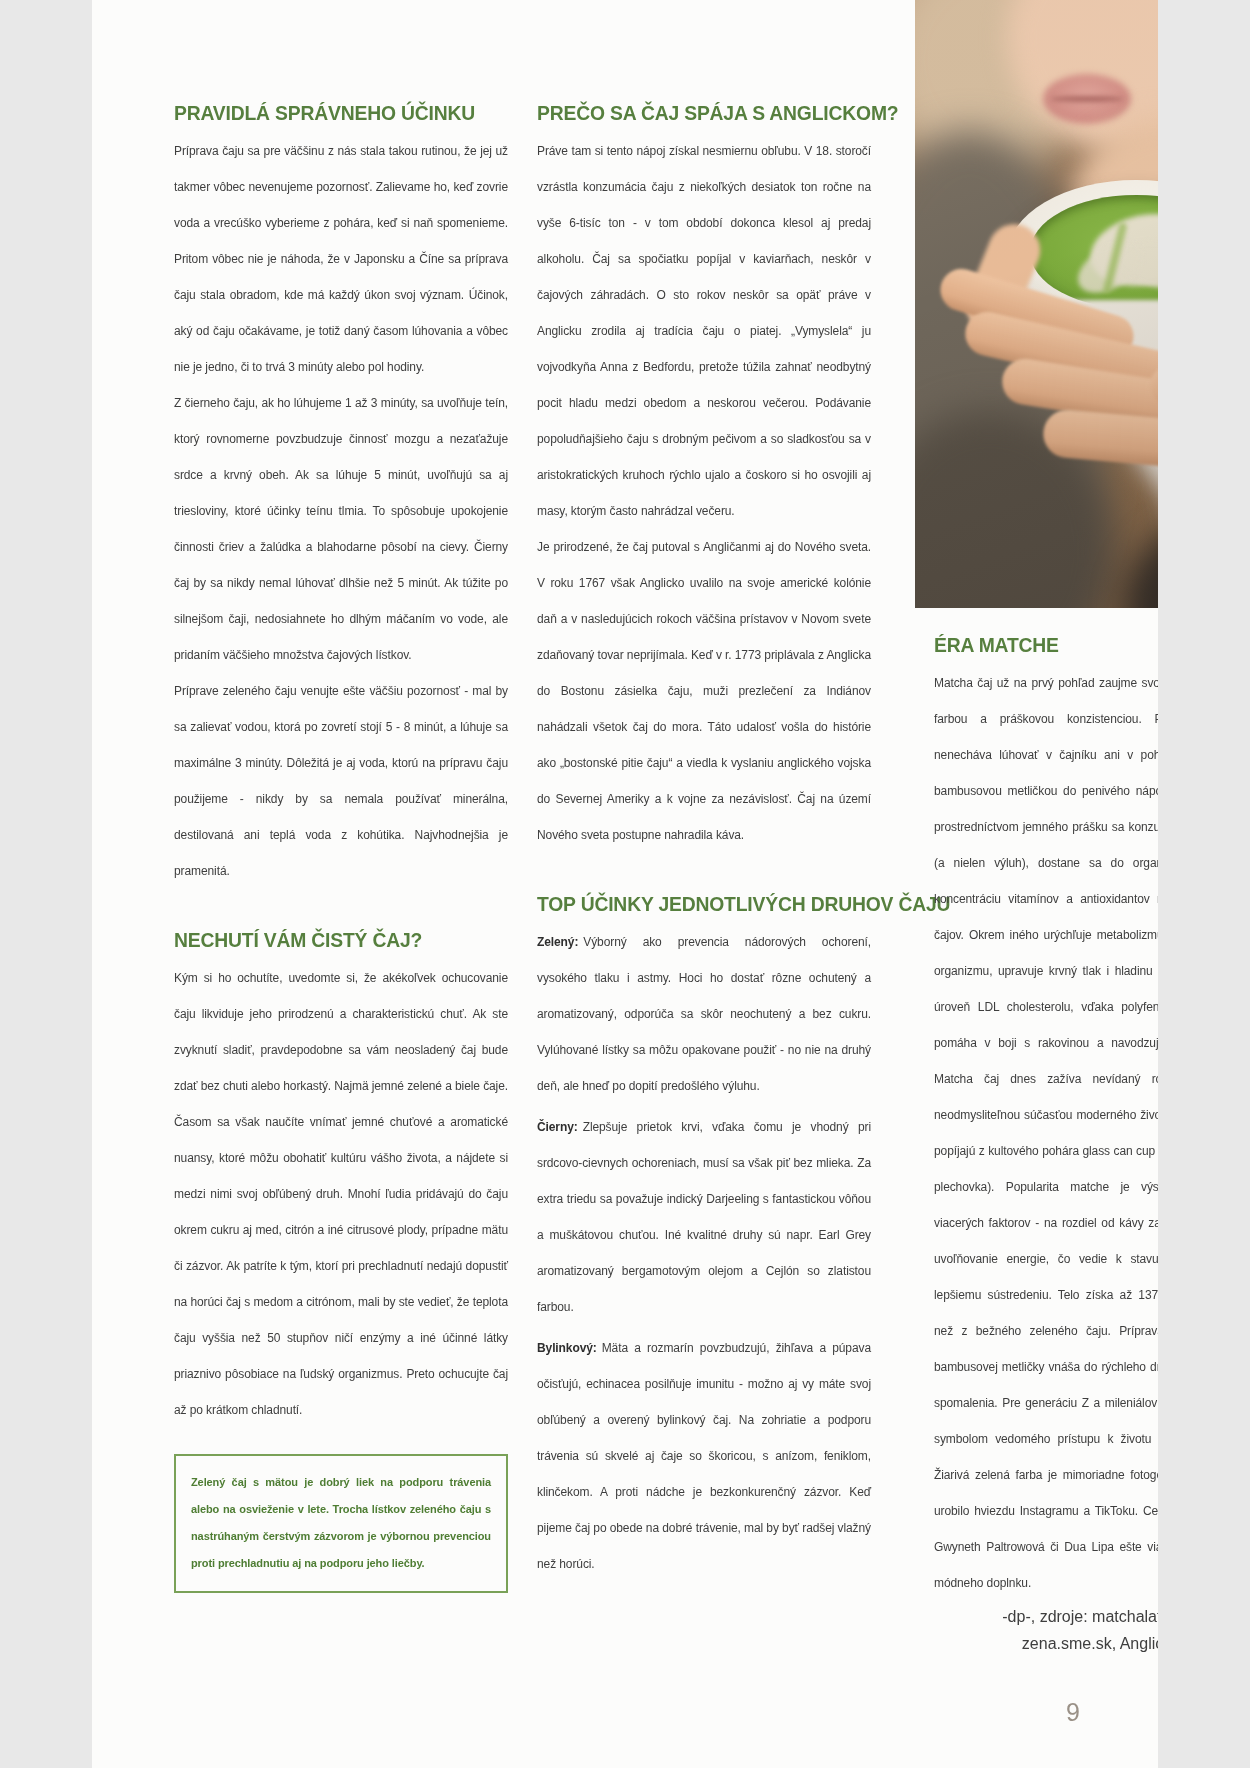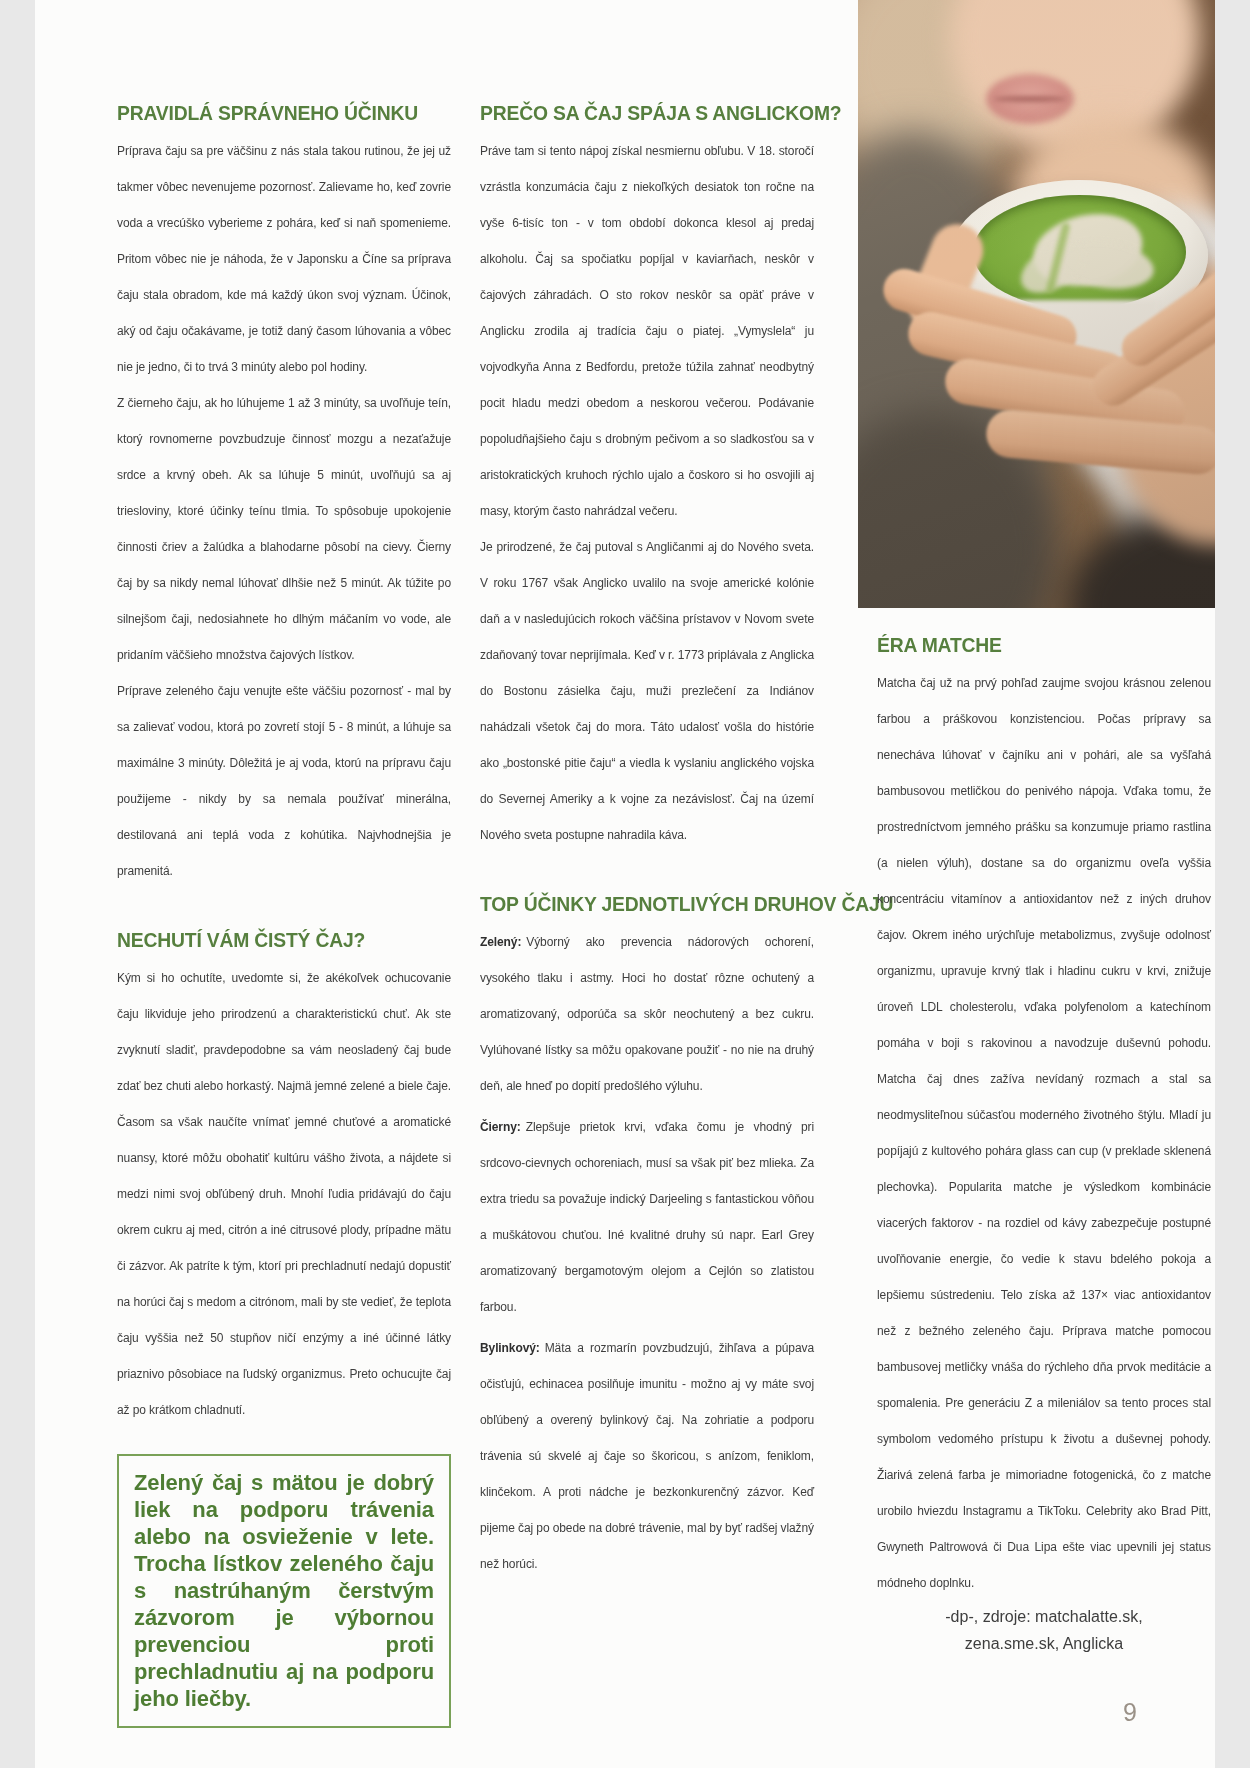--- a/index.html
+++ b/index.html
@@ -1,18 +1,18 @@
 <!DOCTYPE html>
 <html lang="sk"><head>
 <meta charset="utf-8">
 <style>
   html,body { margin:0; padding:0; }
   body { background:#e8e8e8; }
   #page {
-    position:relative; width:1180px; height:1768px; margin:0 auto;
+    position:relative; width:1066px; height:1768px; margin:0 auto;
     background:#fcfcfb; overflow:hidden;
     font-family:"Liberation Sans","DejaVu Sans",sans-serif;
     color:#3e3e3e;
     -webkit-hyphens:auto; hyphens:auto;
   }
   .col { position:absolute; width:334px; }
   #col1 { left:82px;  top:100px; }
   #col2 { left:445px; top:100px; }
   #col3 { left:828px; top:632px;margin-left:14px; }
 
@@ -24,21 +24,21 @@
   .headline.mt { margin-top:38px; }
   .body-text {
     margin:0; font-size:12px; line-height:36px; text-align:justify;
     letter-spacing:-0.1px; color:#3e3e3e;
   }
   .tea-item { margin-top:5px; }
   .lead { font-weight:bold; color:#2e2e2e; padding-right:5px; }
 
   .green-box {
     margin-top:26px; border:2px solid #79a157; padding:13px 15px 14px 15px;
-    color:#4e7d33; font-weight:bold; font-size:22px; line-height:27px;
+    color:#4e7d33; font-weight:bold; font-size:11px; line-height:27px;
     text-align:justify; letter-spacing:-0.1px; background:#fcfcfb;
   }
   .attribution {
     margin-top:2px; text-align:center;
     font-size:16px; line-height:27px; color:#3e3e3e;
   }
   #page-number {
     position:absolute; right:78px; top:1698px;
     font-size:25px; color:#9a9187;
   }

